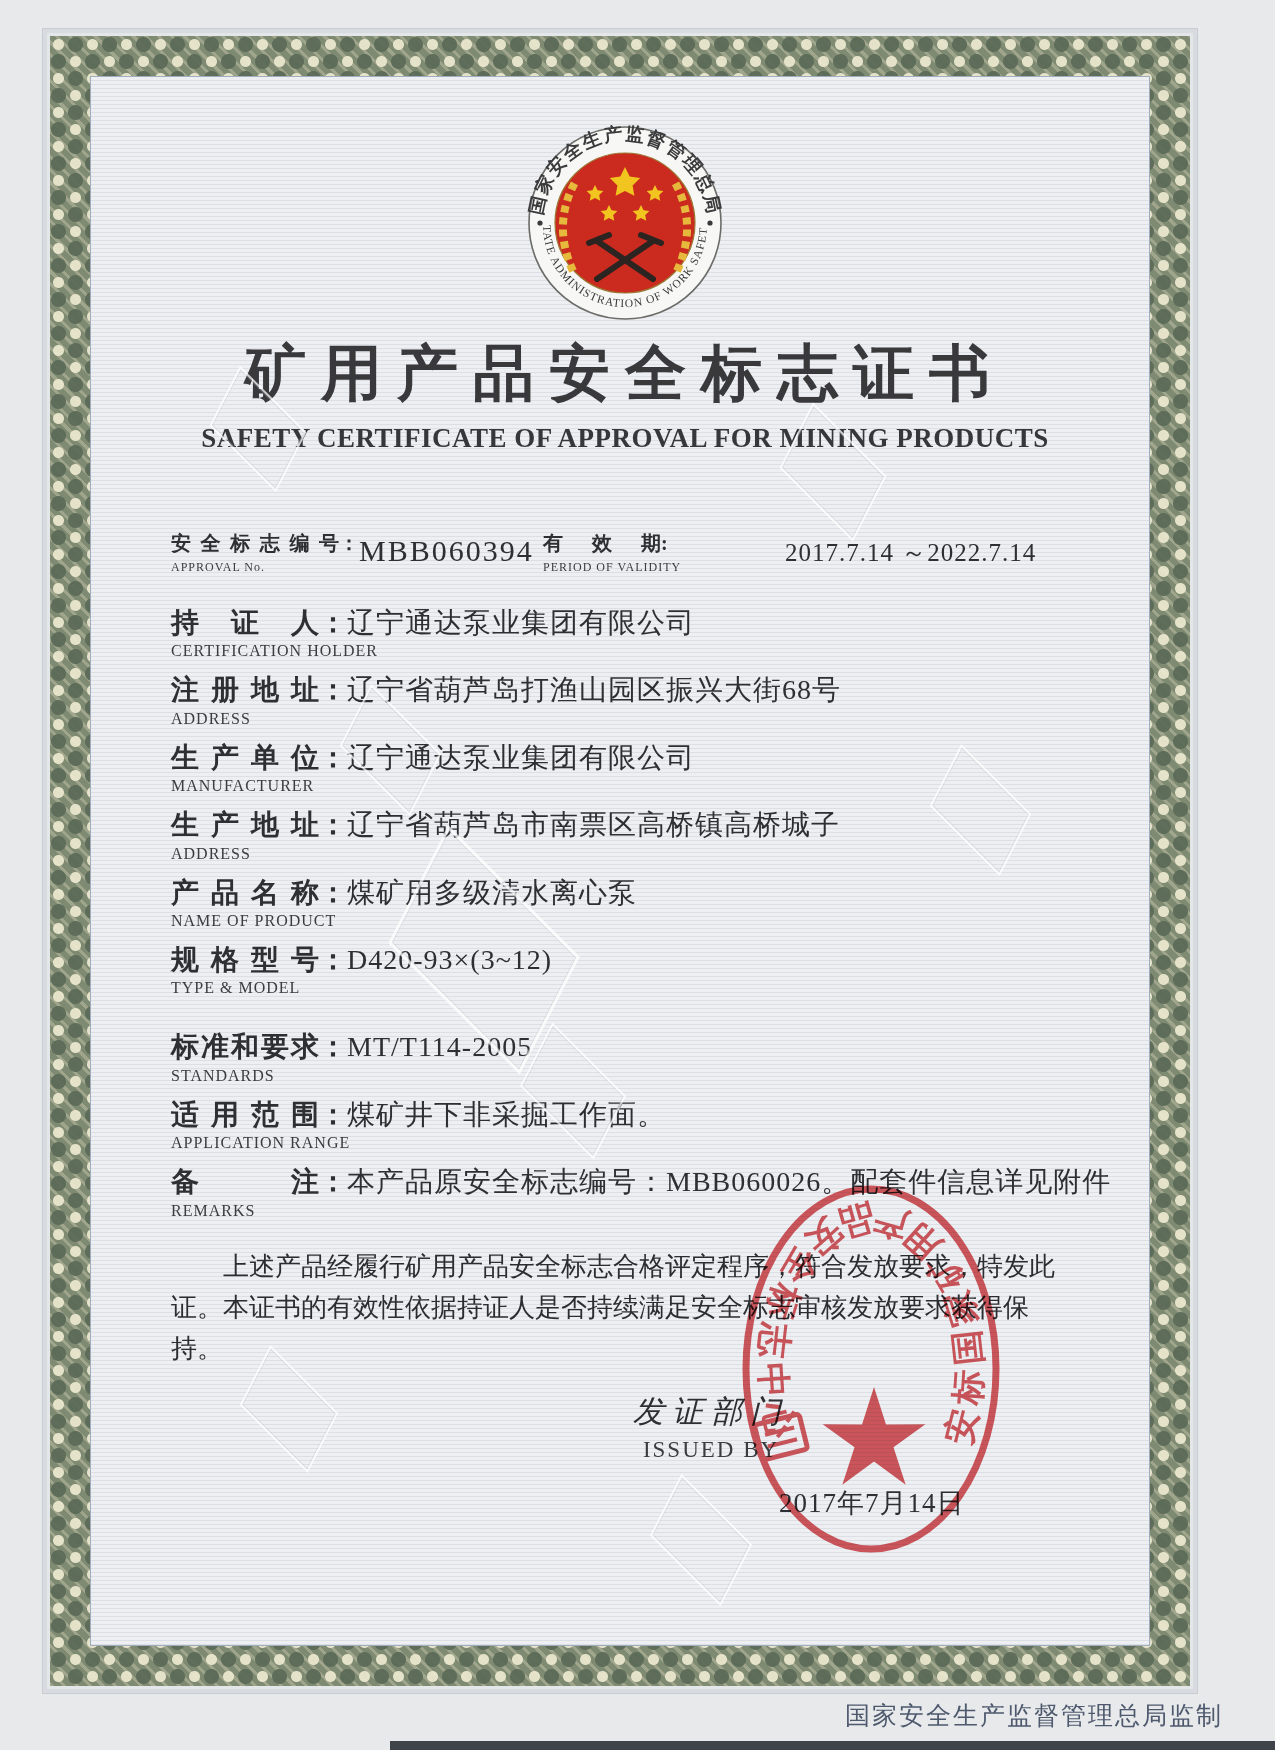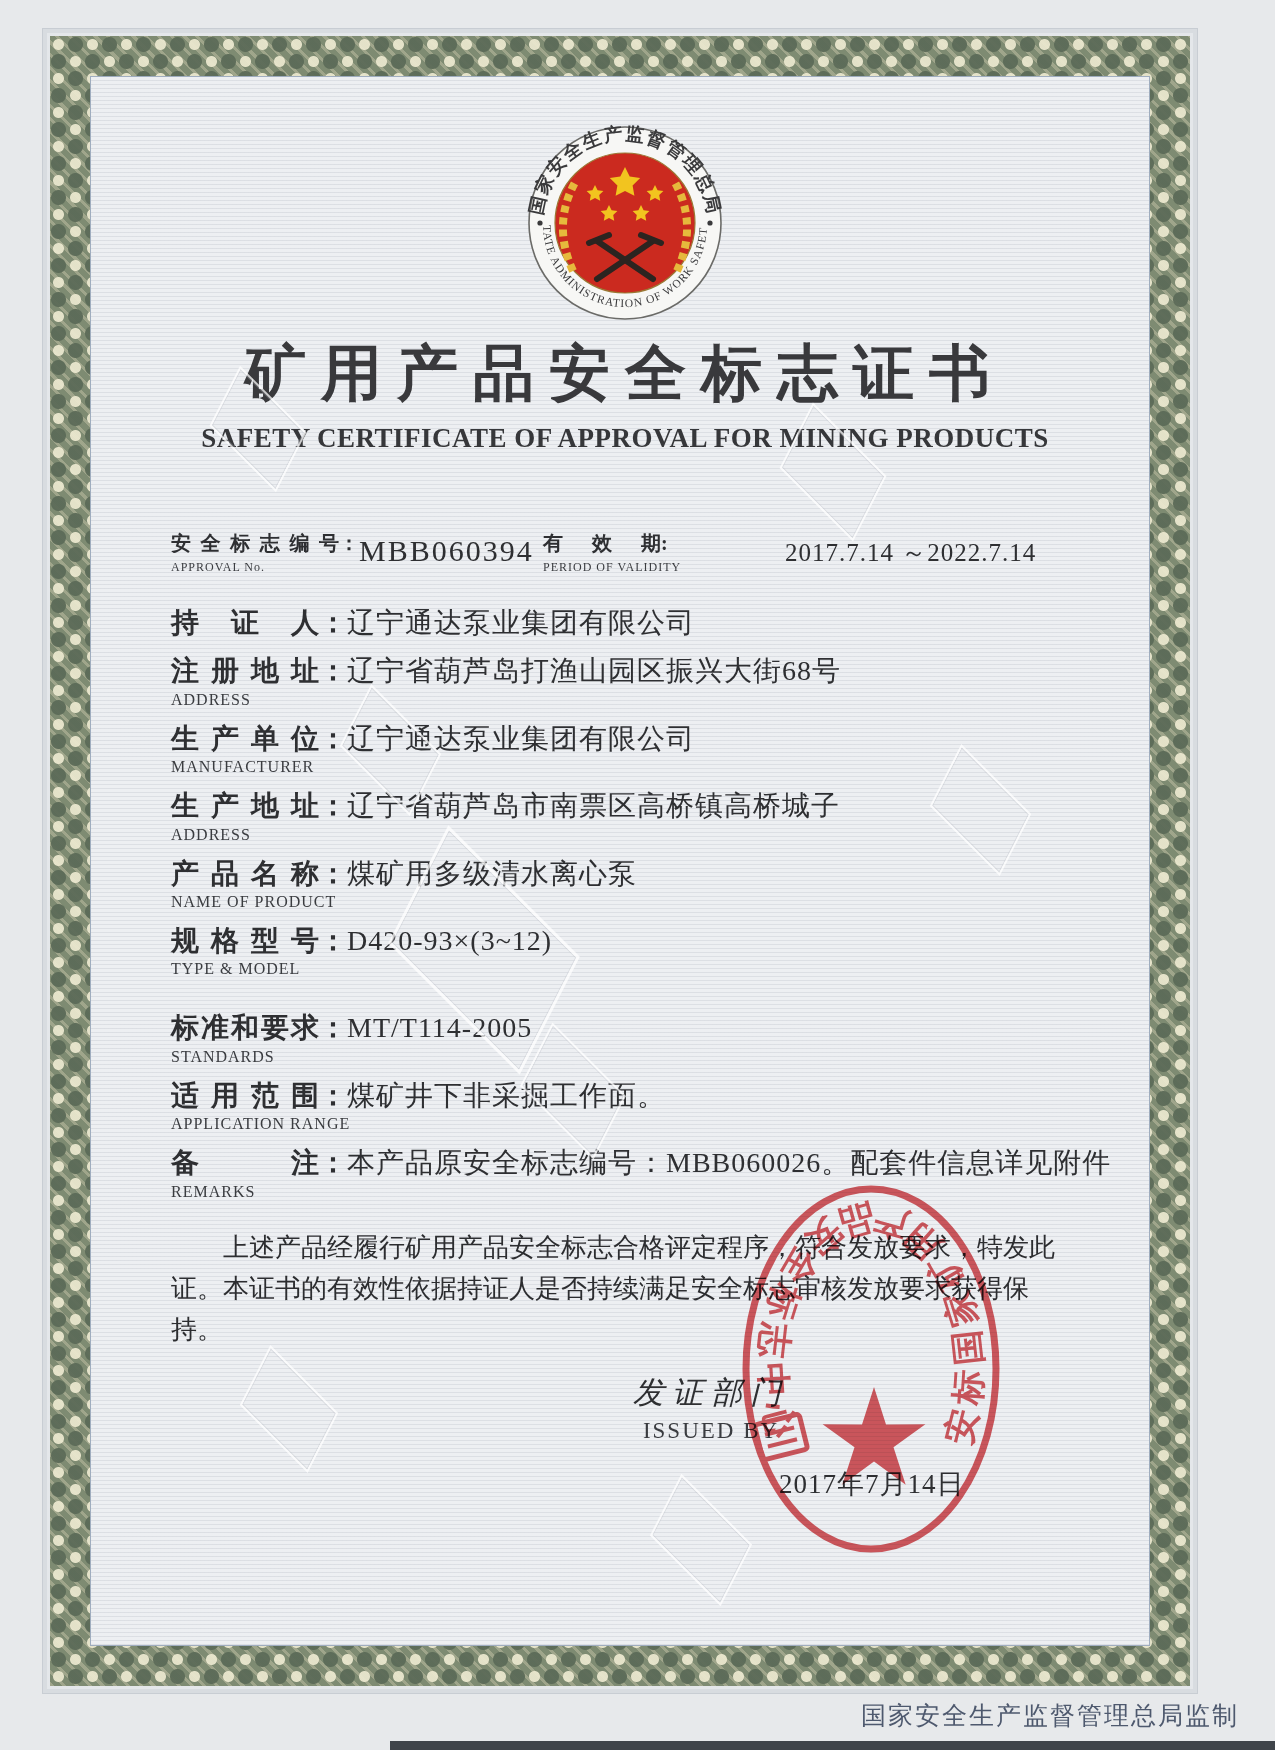--- a/index.html
+++ b/index.html
@@ -54,21 +54,21 @@
 
   .statement{margin-top:26px;width:905px;font-size:26px;line-height:1.58;text-indent:2em;color:#2c2d30;}
 
   .issued{margin-top:22px;margin-left:425px;width:230px;text-align:center;}
   .issued-zh{font-size:31px;letter-spacing:8px;white-space:nowrap;font-style:italic;}
   .issued-en{font-size:23px;letter-spacing:2px;margin-top:4px;color:#3a3c40;}
   .issue-date{margin-top:22px;margin-left:608px;font-size:27px;letter-spacing:1px;white-space:nowrap;}
 
   .stamp{position:absolute;left:645px;top:1102px;width:270px;height:380px;opacity:.9;mix-blend-mode:multiply;pointer-events:none;}
 
-  .footer-note{position:absolute;right:36px;bottom:18px;font-size:25px;letter-spacing:2px;color:#4e596e;}
+  .footer-note{position:absolute;right:52px;bottom:18px;font-size:25px;letter-spacing:2px;color:#4e596e;}
   .scan-strip{position:absolute;left:390px;right:0;bottom:0;height:9px;background:#3f444a;}
 </style>
 </head>
 <body>
 
 <div class="page">
   <div class="frame">
     <div class="paper">
 
       <div class="wm" style="left:120px;top:320px;width:90px;height:60px;"></div>
@@ -128,20 +128,21 @@
         <div class="ap-b stack">
           <div class="zh"><span class="jlabel">有效期</span><span>:</span></div>
           <div class="en">PERIOD OF VALIDITY</div>
         </div>
         <div class="ap-c">2017.7.14 ～2022.7.14</div>
       </div>
 
       <div class="fields">
         <div class="field">
           <div class="f-zh"><span class="f-label">持证人</span><span class="f-colon">：</span><span class="f-value">辽宁通达泵业集团有限公司</span></div>
+          <div class="f-en">CERTIFICATION HOLDER</div>
         </div>
         <div class="field">
           <div class="f-zh"><span class="f-label">注册地址</span><span class="f-colon">：</span><span class="f-value">辽宁省葫芦岛打渔山园区振兴大街68号</span></div>
           <div class="f-en">ADDRESS</div>
         </div>
         <div class="field">
           <div class="f-zh"><span class="f-label">生产单位</span><span class="f-colon">：</span><span class="f-value">辽宁通达泵业集团有限公司</span></div>
           <div class="f-en">MANUFACTURER</div>
         </div>
         <div class="field">

